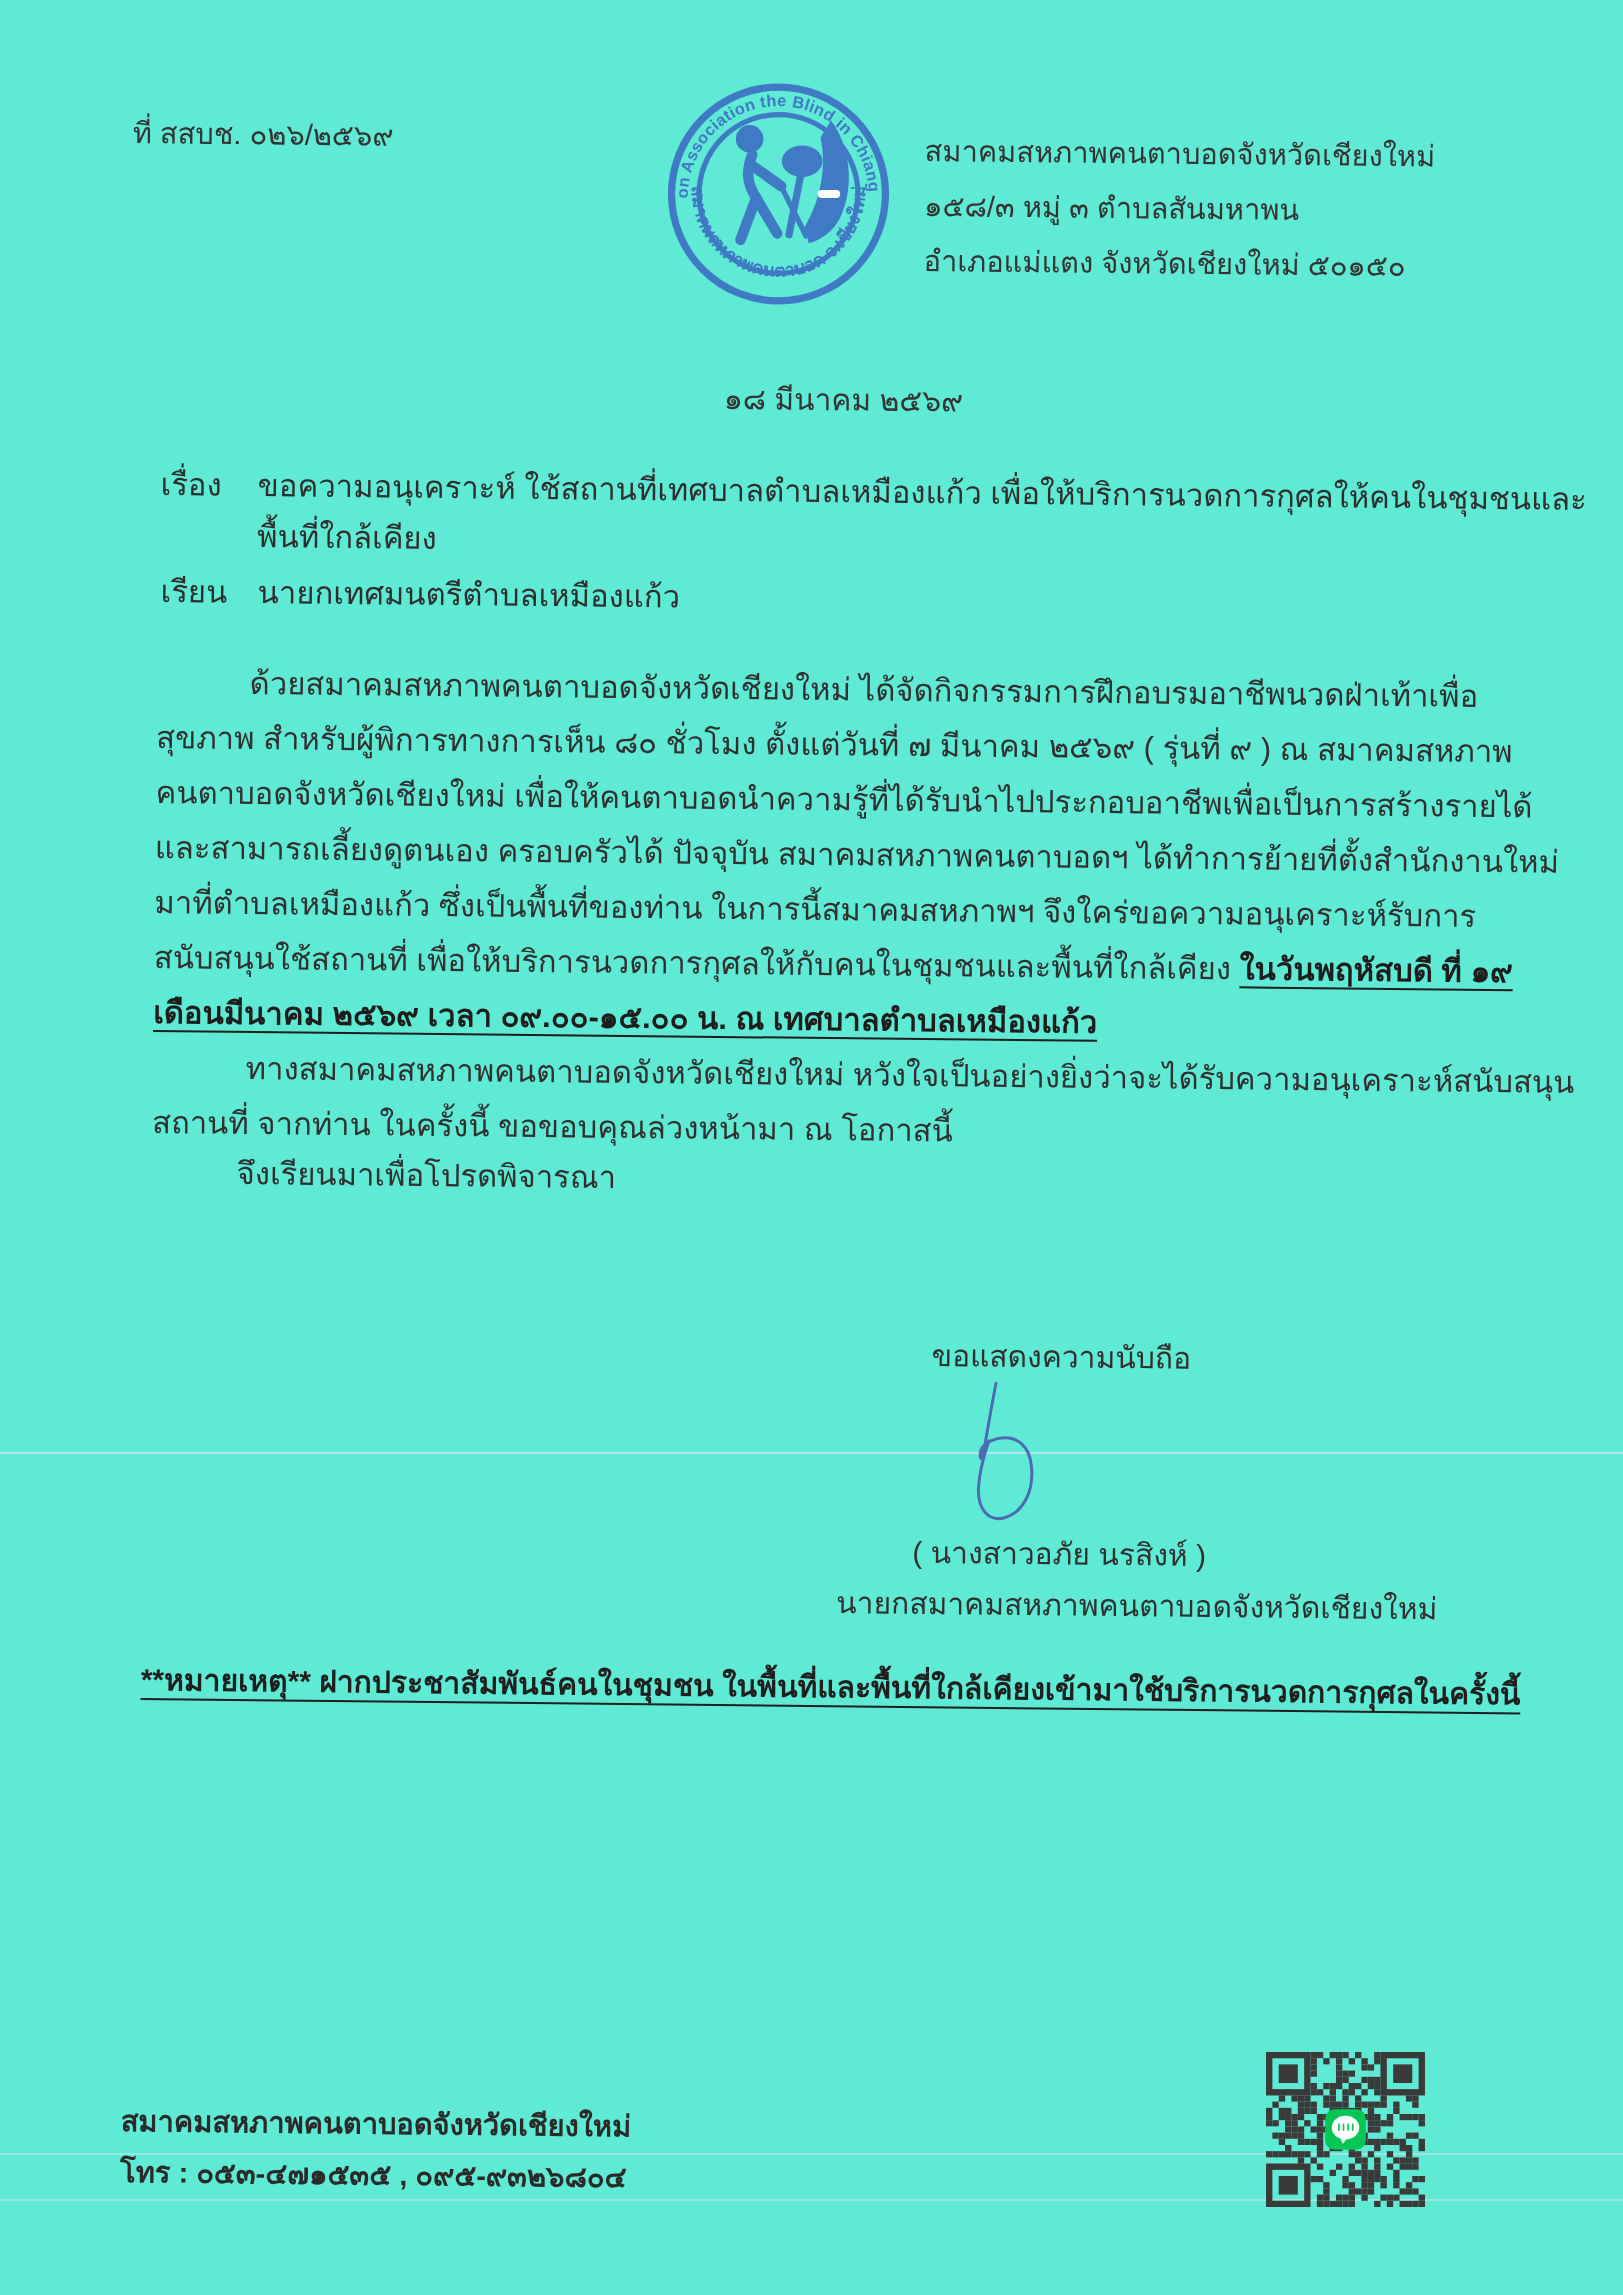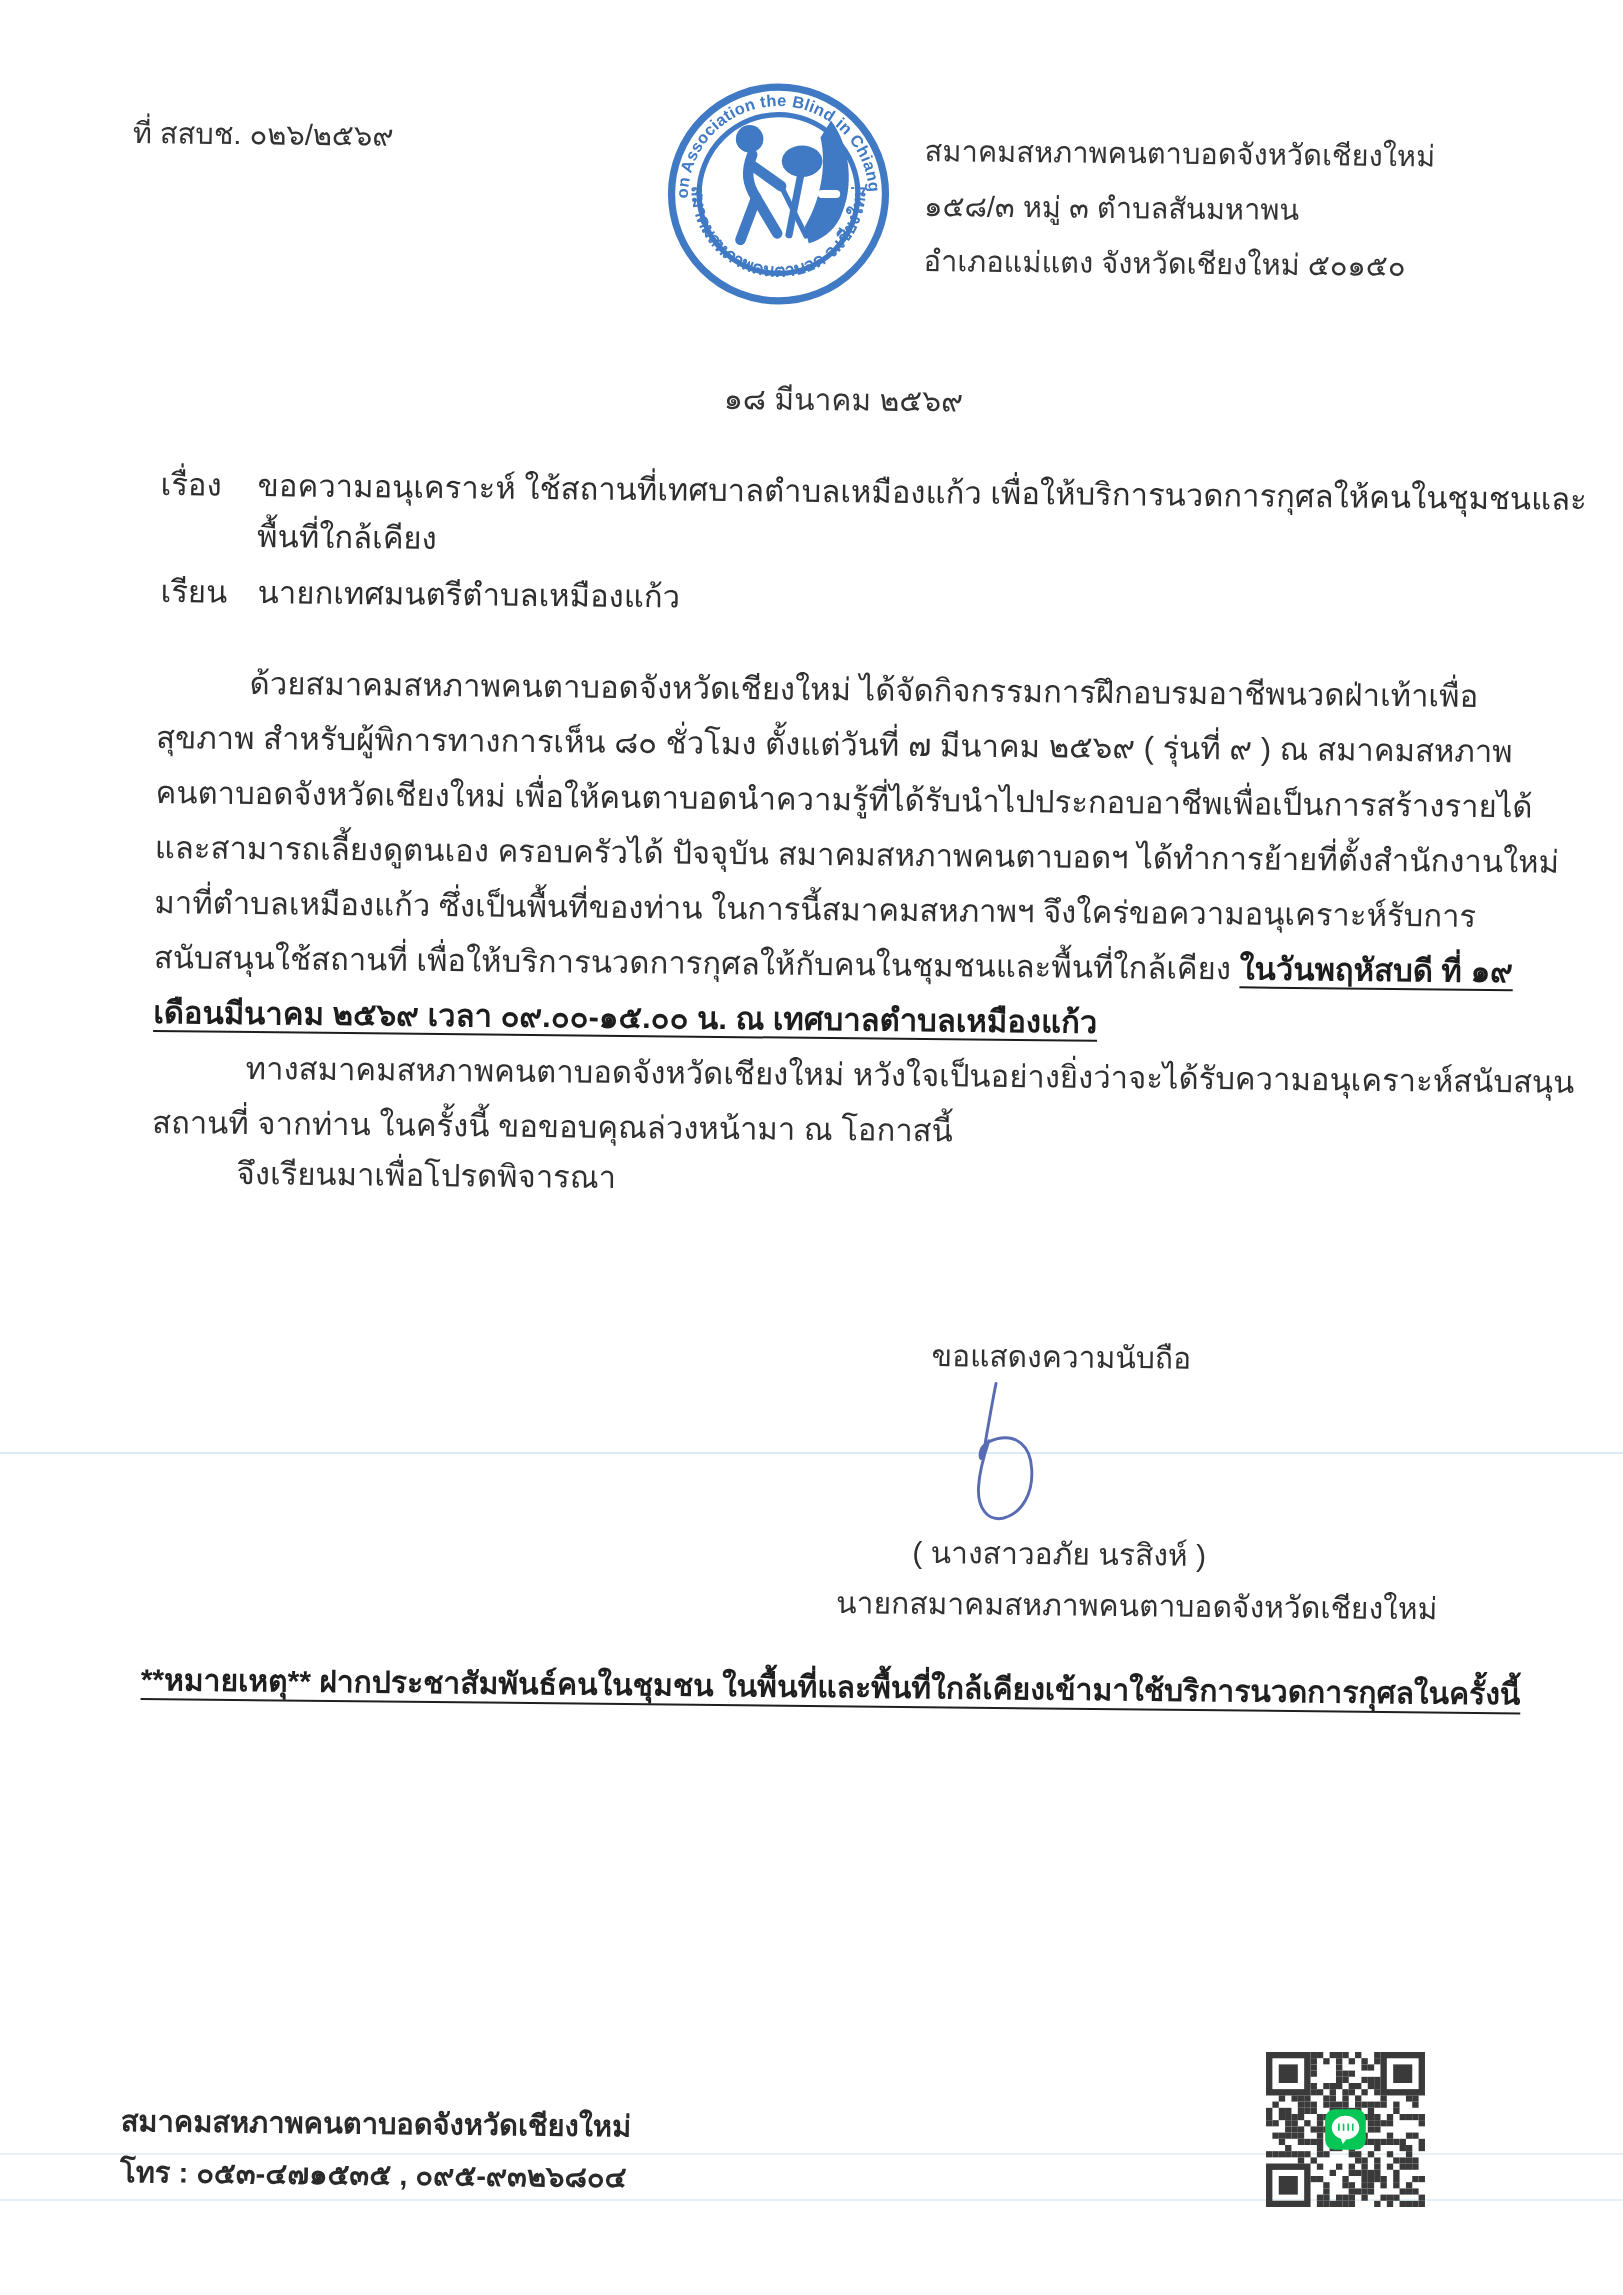--- a/index.html
+++ b/index.html
@@ -1,19 +1,19 @@
 <!DOCTYPE html>
 <html lang="th" style="font-size:10.5px"><head>
 <meta charset="utf-8">
 <style>
   html,body{margin:0;padding:0;background:#e8e8e8;}
   .page{
     position:relative;
     width:1623px;height:2295px;
-    background:#ffffff;
+    background:#5eead4;
     font-family:"Liberation Sans",sans-serif;
     color:#2e2e2e;
     overflow:hidden;
   }
   .abs{position:absolute;}
   .skew{transform:rotate(0.6deg);transform-origin:0 0;}
   .nowrap{white-space:nowrap;}
 
   .scan-line{position:absolute;left:0;width:1623px;height:2px;background:#cfe4ef;opacity:.75;}
 

